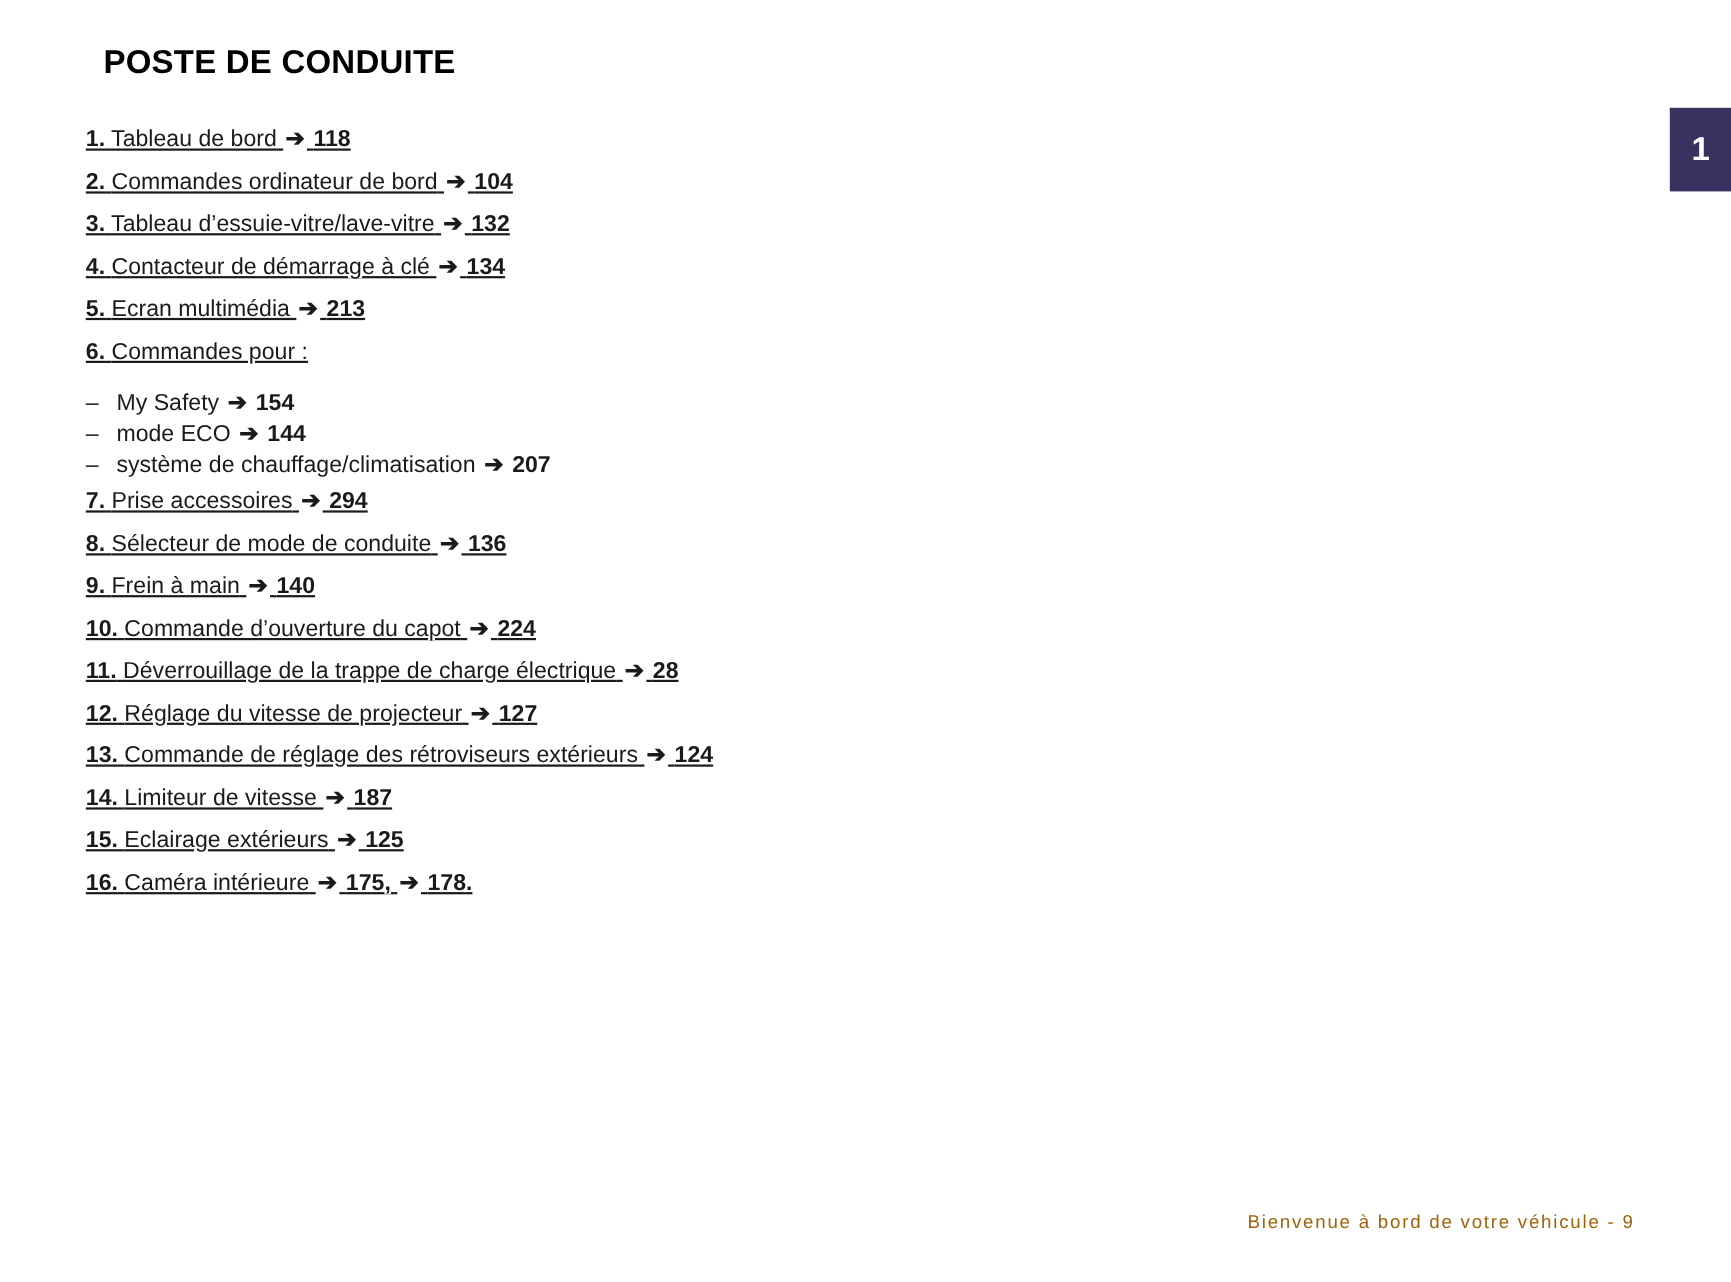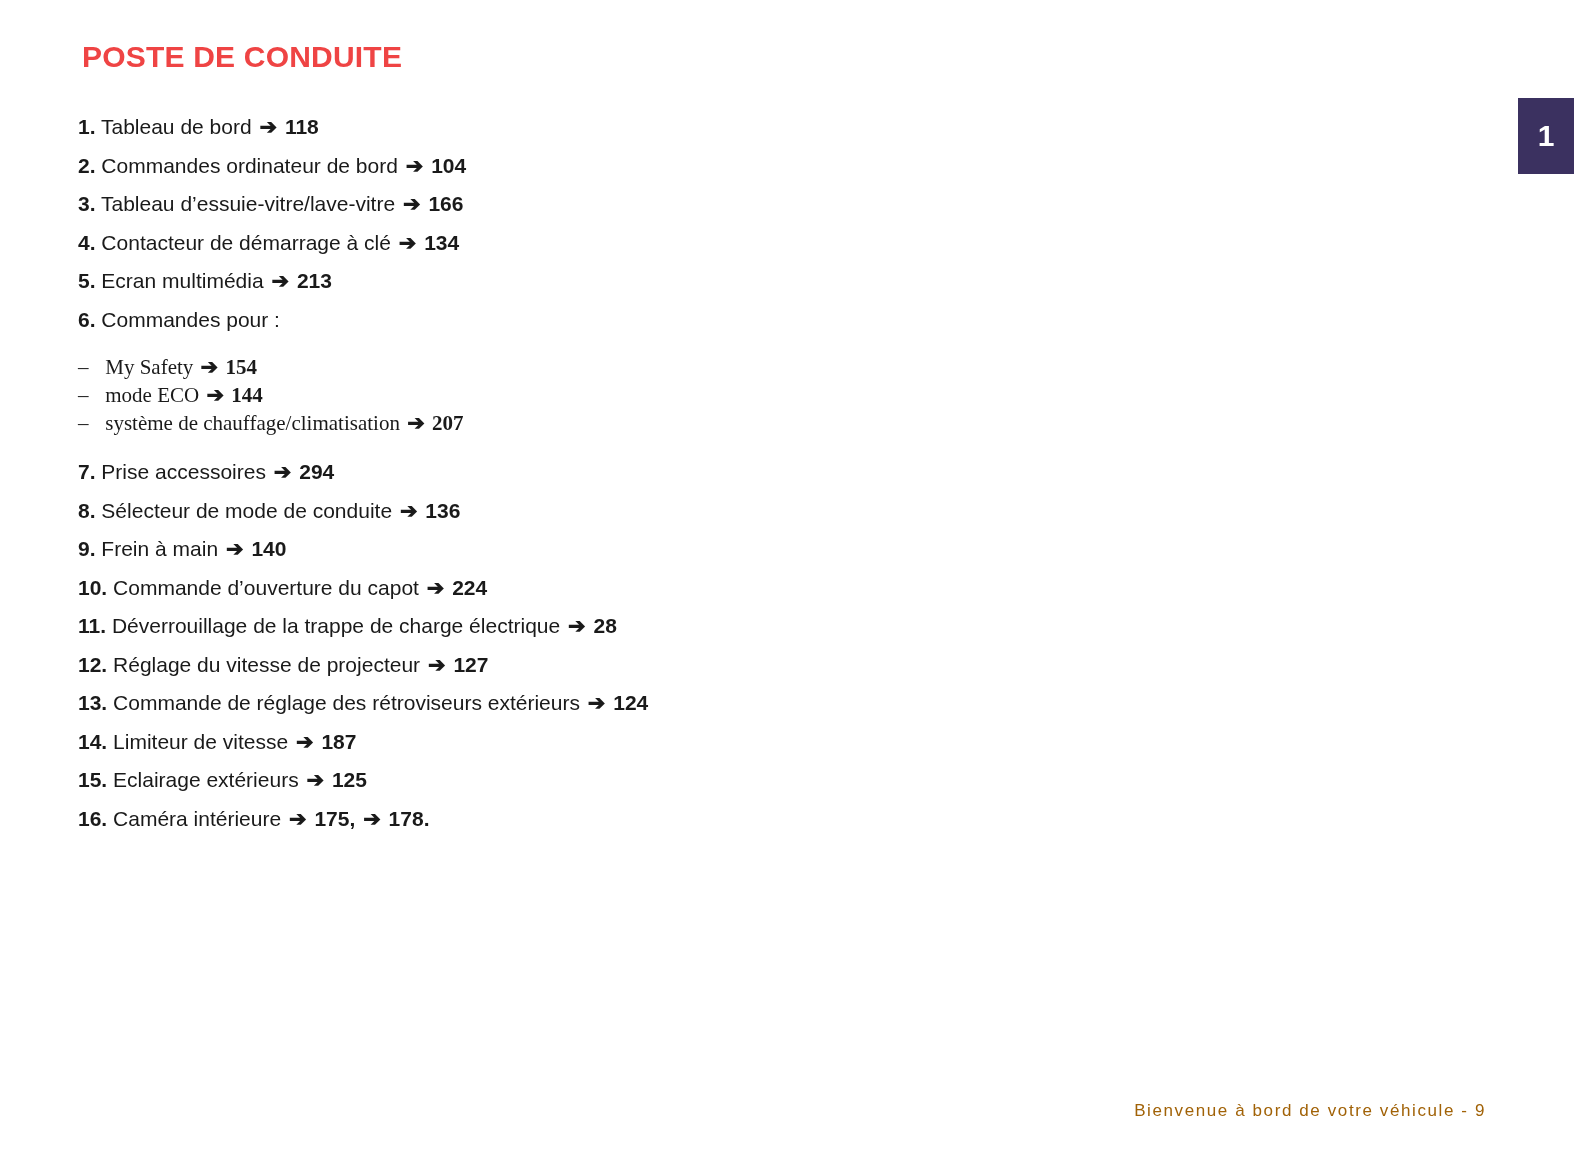--- a/index.html
+++ b/index.html
@@ -41,54 +41,53 @@
     position: absolute;
     left: 78px;
     top: 40px;
     width: 1340px;
   }
 
   h1.title {
     font-size: 30px;
     font-weight: bold;
     letter-spacing: 0.2px;
-    margin: 0 0 34px 4px;
-    color: #ef4444;
+    margin: 0 0 34px 16px;
+    color: #000000;
   }
 
   .list {
     margin: 0;
     padding: 0;
   }
 
   .item {
     font-size: 21px;
     line-height: 38.5px;
     color: #1a1a1a;
     white-space: nowrap;
+    text-decoration: underline;
   }
 
   .item .num {
     font-weight: bold;
   }
 
   .item .page-ref {
     font-weight: bold;
   }
 
   .arrow {
     font-weight: bold;
     display: inline-block;
     padding: 0 2px;
   }
 
   .sub-block {
     margin-top: 14px;
-    margin-bottom: 16px;
-    font-family: Liberation Serif, serif;
   }
 
   .sub-item {
     font-size: 21px;
     line-height: 28px;
     color: #1a1a1a;
     white-space: nowrap;
   }
 
   .sub-item .dash {
@@ -140,21 +139,21 @@
         <span class="num">2.</span>
         <span>Commandes ordinateur de bord</span>
         <span class="arrow">➔</span>
         <span class="page-ref">104</span>
       </div>
 
       <div class="item">
         <span class="num">3.</span>
         <span>Tableau d’essuie-vitre/lave-vitre</span>
         <span class="arrow">➔</span>
-        <span class="page-ref">166</span>
+        <span class="page-ref">132</span>
       </div>
 
       <div class="item">
         <span class="num">4.</span>
         <span>Contacteur de démarrage à clé</span>
         <span class="arrow">➔</span>
         <span class="page-ref">134</span>
       </div>
 
       <div class="item">

